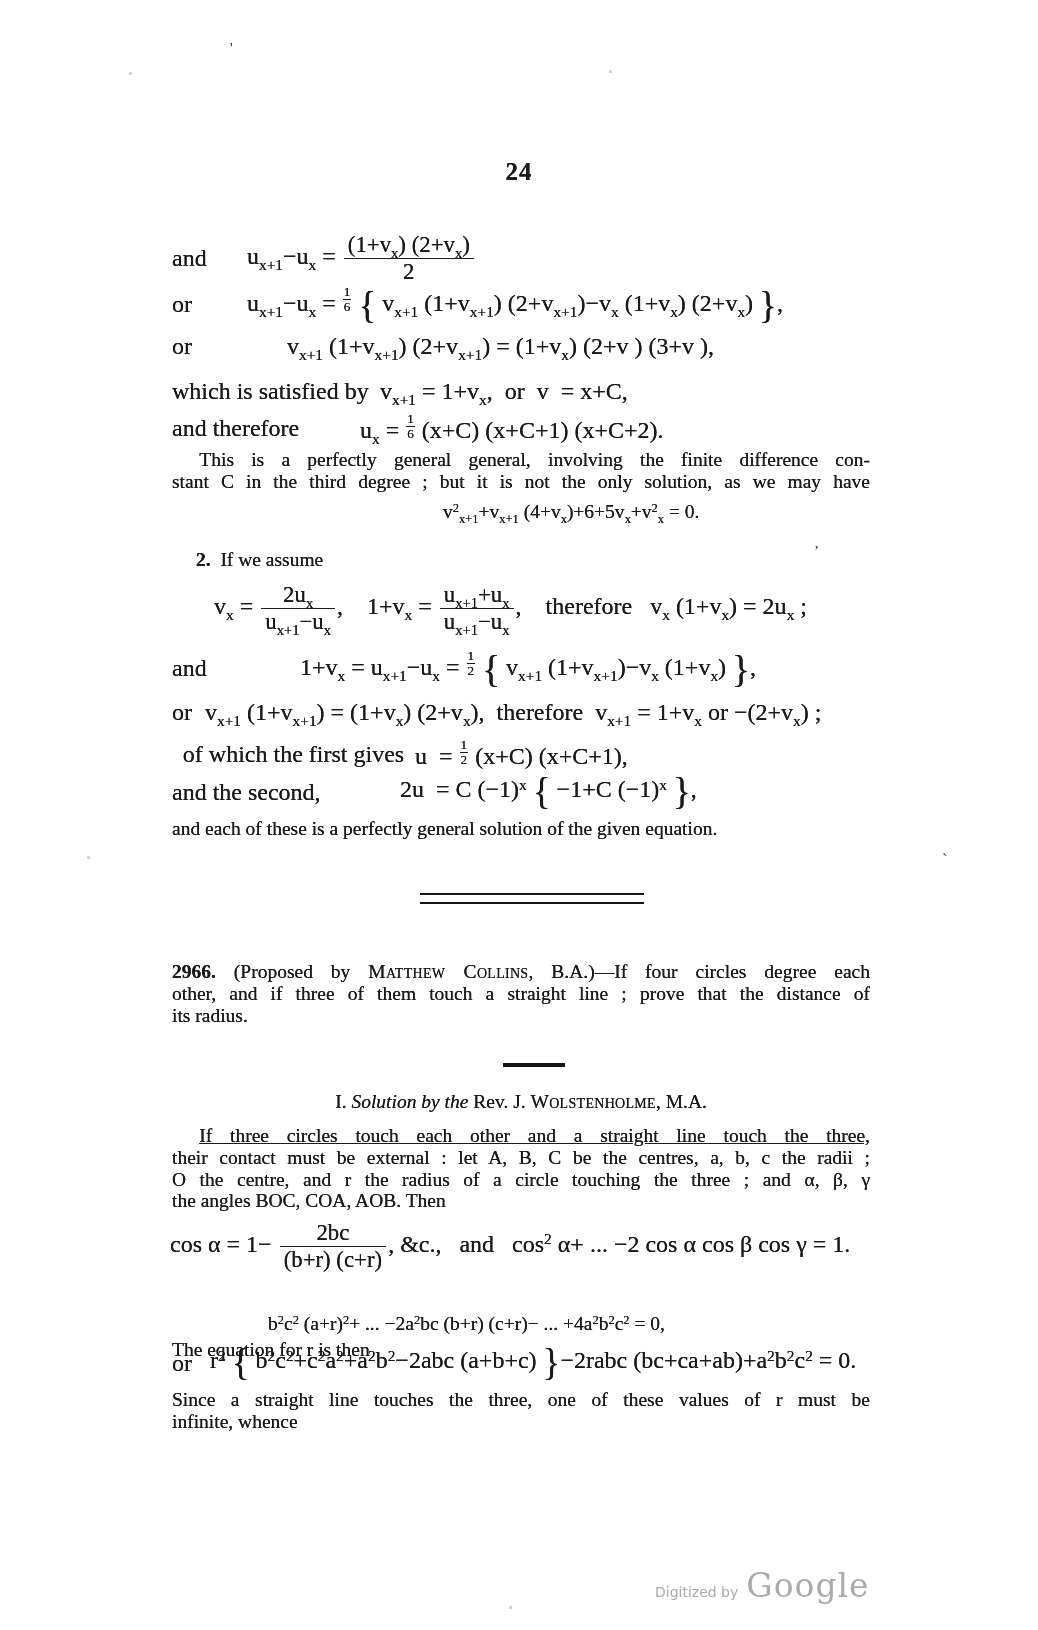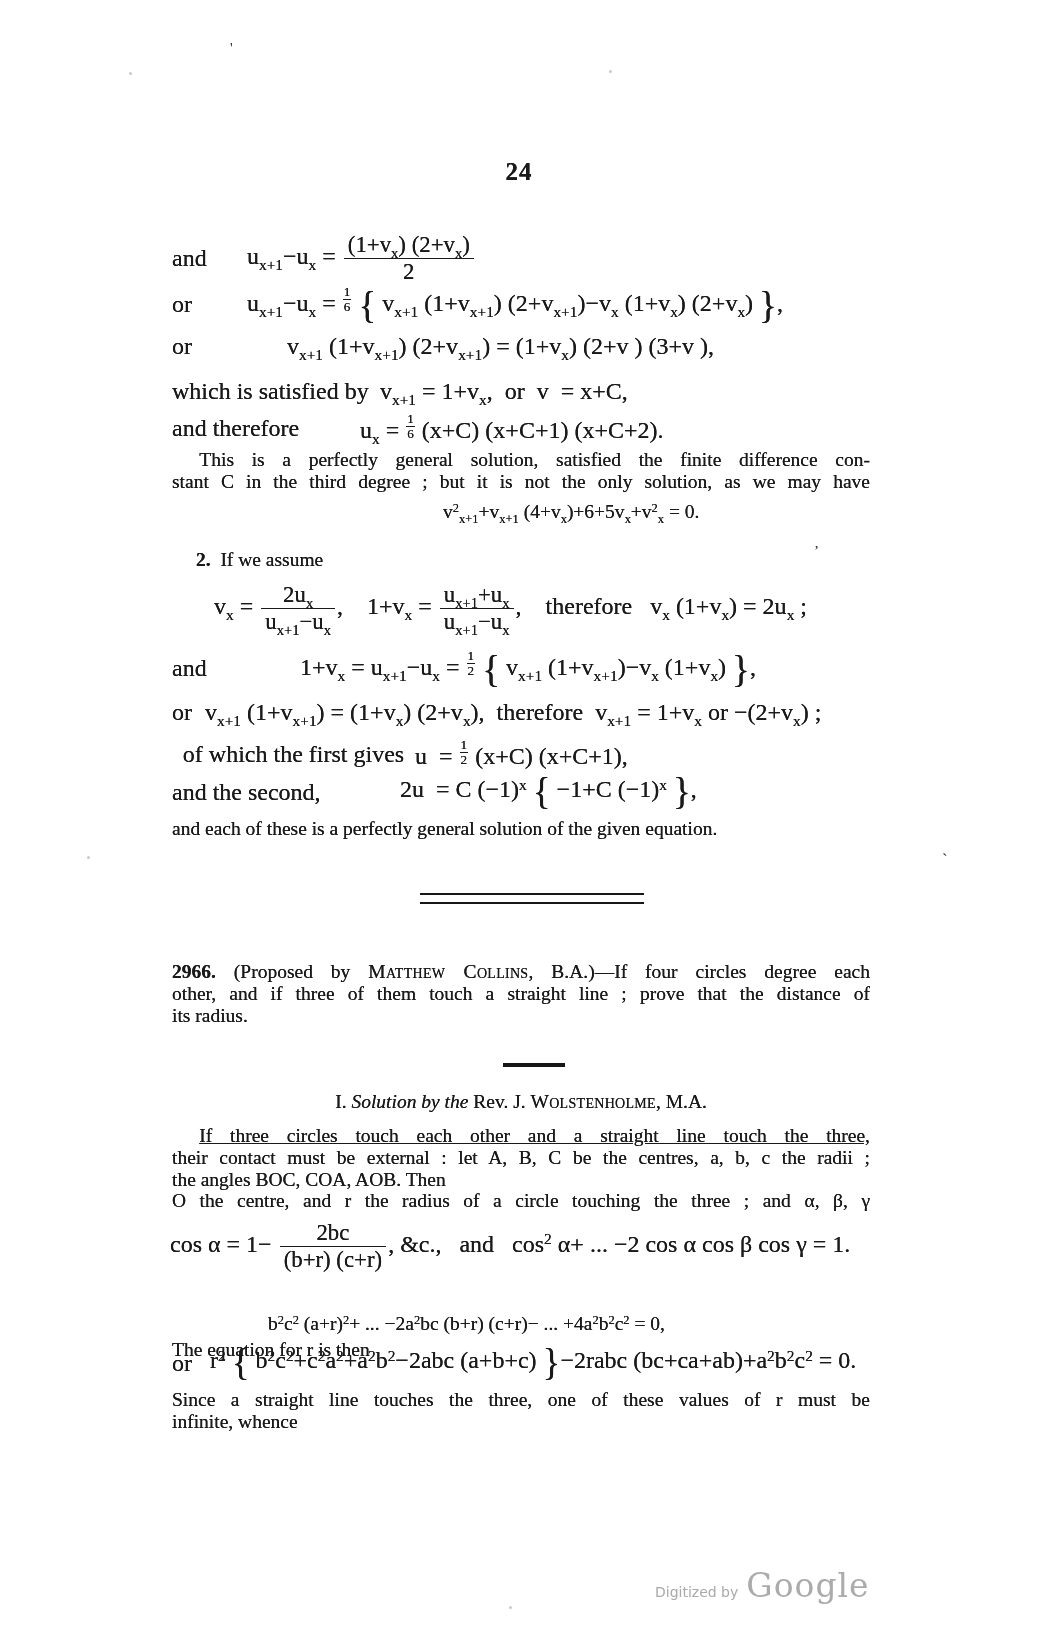--- a/index.html
+++ b/index.html
@@ -77,21 +77,21 @@
   <div class="mrow" style="top:375px;height:32px;">
     <span class="mlabel" style="width:208px;">which is satisfied by</span>
     <span class="mform">v<sub>x+1</sub> = 1+v<sub>x</sub>,  or  v  = x+C,</span>
   </div>
   <div class="mrow" style="top:411px;height:34px;">
     <span class="mlabel" style="width:188px;">and therefore</span>
     <span class="mform">u<sub>x</sub> = <span class="frac s"><span class="num">1</span><span class="den">6</span></span> (x+C) (x+C+1) (x+C+2).</span>
   </div>
 
   <div class="para ind jall" style="top:449px;">
-      <div class="tl jl" style="text-indent: 1.4em;">This is a perfectly general solution, satisfied the finite difference con-</div>
+      <div class="tl jl" style="text-indent: 1.4em;">This is a perfectly general general, involving the finite difference con-</div>
       <div class="tl jl">stant C in the third degree ; but it is not the only solution, as we may have</div>
     </div>
 
   <div class="ceq" style="left:443px;top:501px;">v<sup>2</sup><sub>x+1</sub>+v<sub>x+1</sub> (4+v<sub>x</sub>)+6+5v<sub>x</sub>+v<sup>2</sup><sub>x</sub> = 0.</div>
 
   <div class="ceq" style="left:196px;top:549px;"><span class="bold">2.</span><span>  If we assume</span></div>
 
   <div class="mrow" style="left:214px;top:576px;height:64px;">
     <span class="mform">v<sub>x</sub> = <span class="frac"><span class="num">2u<sub>x</sub></span><span class="den">u<sub>x+1</sub>−u<sub>x</sub></span></span>,    1+v<sub>x</sub> = <span class="frac"><span class="num">u<sub>x+1</sub>+u<sub>x</sub></span><span class="den">u<sub>x+1</sub>−u<sub>x</sub></span></span>,    therefore   v<sub>x</sub> (1+v<sub>x</sub>) = 2u<sub>x</sub> ;</span>
   </div>
@@ -125,22 +125,22 @@
       </div>
   </div>
 
   <div class="shortrule"></div>
 
   <div class="heading" style="top:1091px;"><span>I. </span><span class="it">Solution by the </span><span>Rev. J. </span><span class="sc">Wolstenholme</span><span>, M.A.</span></div>
 
   <div class="para ind" style="top:1125px;">
       <div class="tl jl" style="text-indent: 1.4em; text-decoration: underline;">If three circles touch each other and a straight line touch the three,</div>
       <div class="tl jl">their contact must be external : let A, B, C be the centres, a, b, c the radii ;</div>
+      <div class="tl jl">O the centre, and r the radius of a circle touching the three ; and α, β, γ</div>
       <div class="tl ll">the angles BOC, COA, AOB.   Then</div>
-      <div class="tl jl">O the centre, and r the radius of a circle touching the three ; and α, β, γ</div>
     </div>
 
   <div class="mrow" style="left:170px;top:1216px;height:60px;">
     <span class="mform">cos α = 1− <span class="frac"><span class="num">2bc</span><span class="den">(b+r) (c+r)</span></span>, &amp;c.,   and   cos<sup>2</sup> α+ ... −2 cos α cos β cos γ = 1.</span>
   </div>
 
   <div class="ceq" style="left:172px;top:1339px;">The equation for r is then</div>
 
   <div class="ceq" style="left:268px;top:1313px;">b<sup>2</sup>c<sup>2</sup> (a+r)<sup>2</sup>+ ... −2a<sup>2</sup>bc (b+r) (c+r)− ... +4a<sup>2</sup>b<sup>2</sup>c<sup>2</sup> = 0,</div>
 

